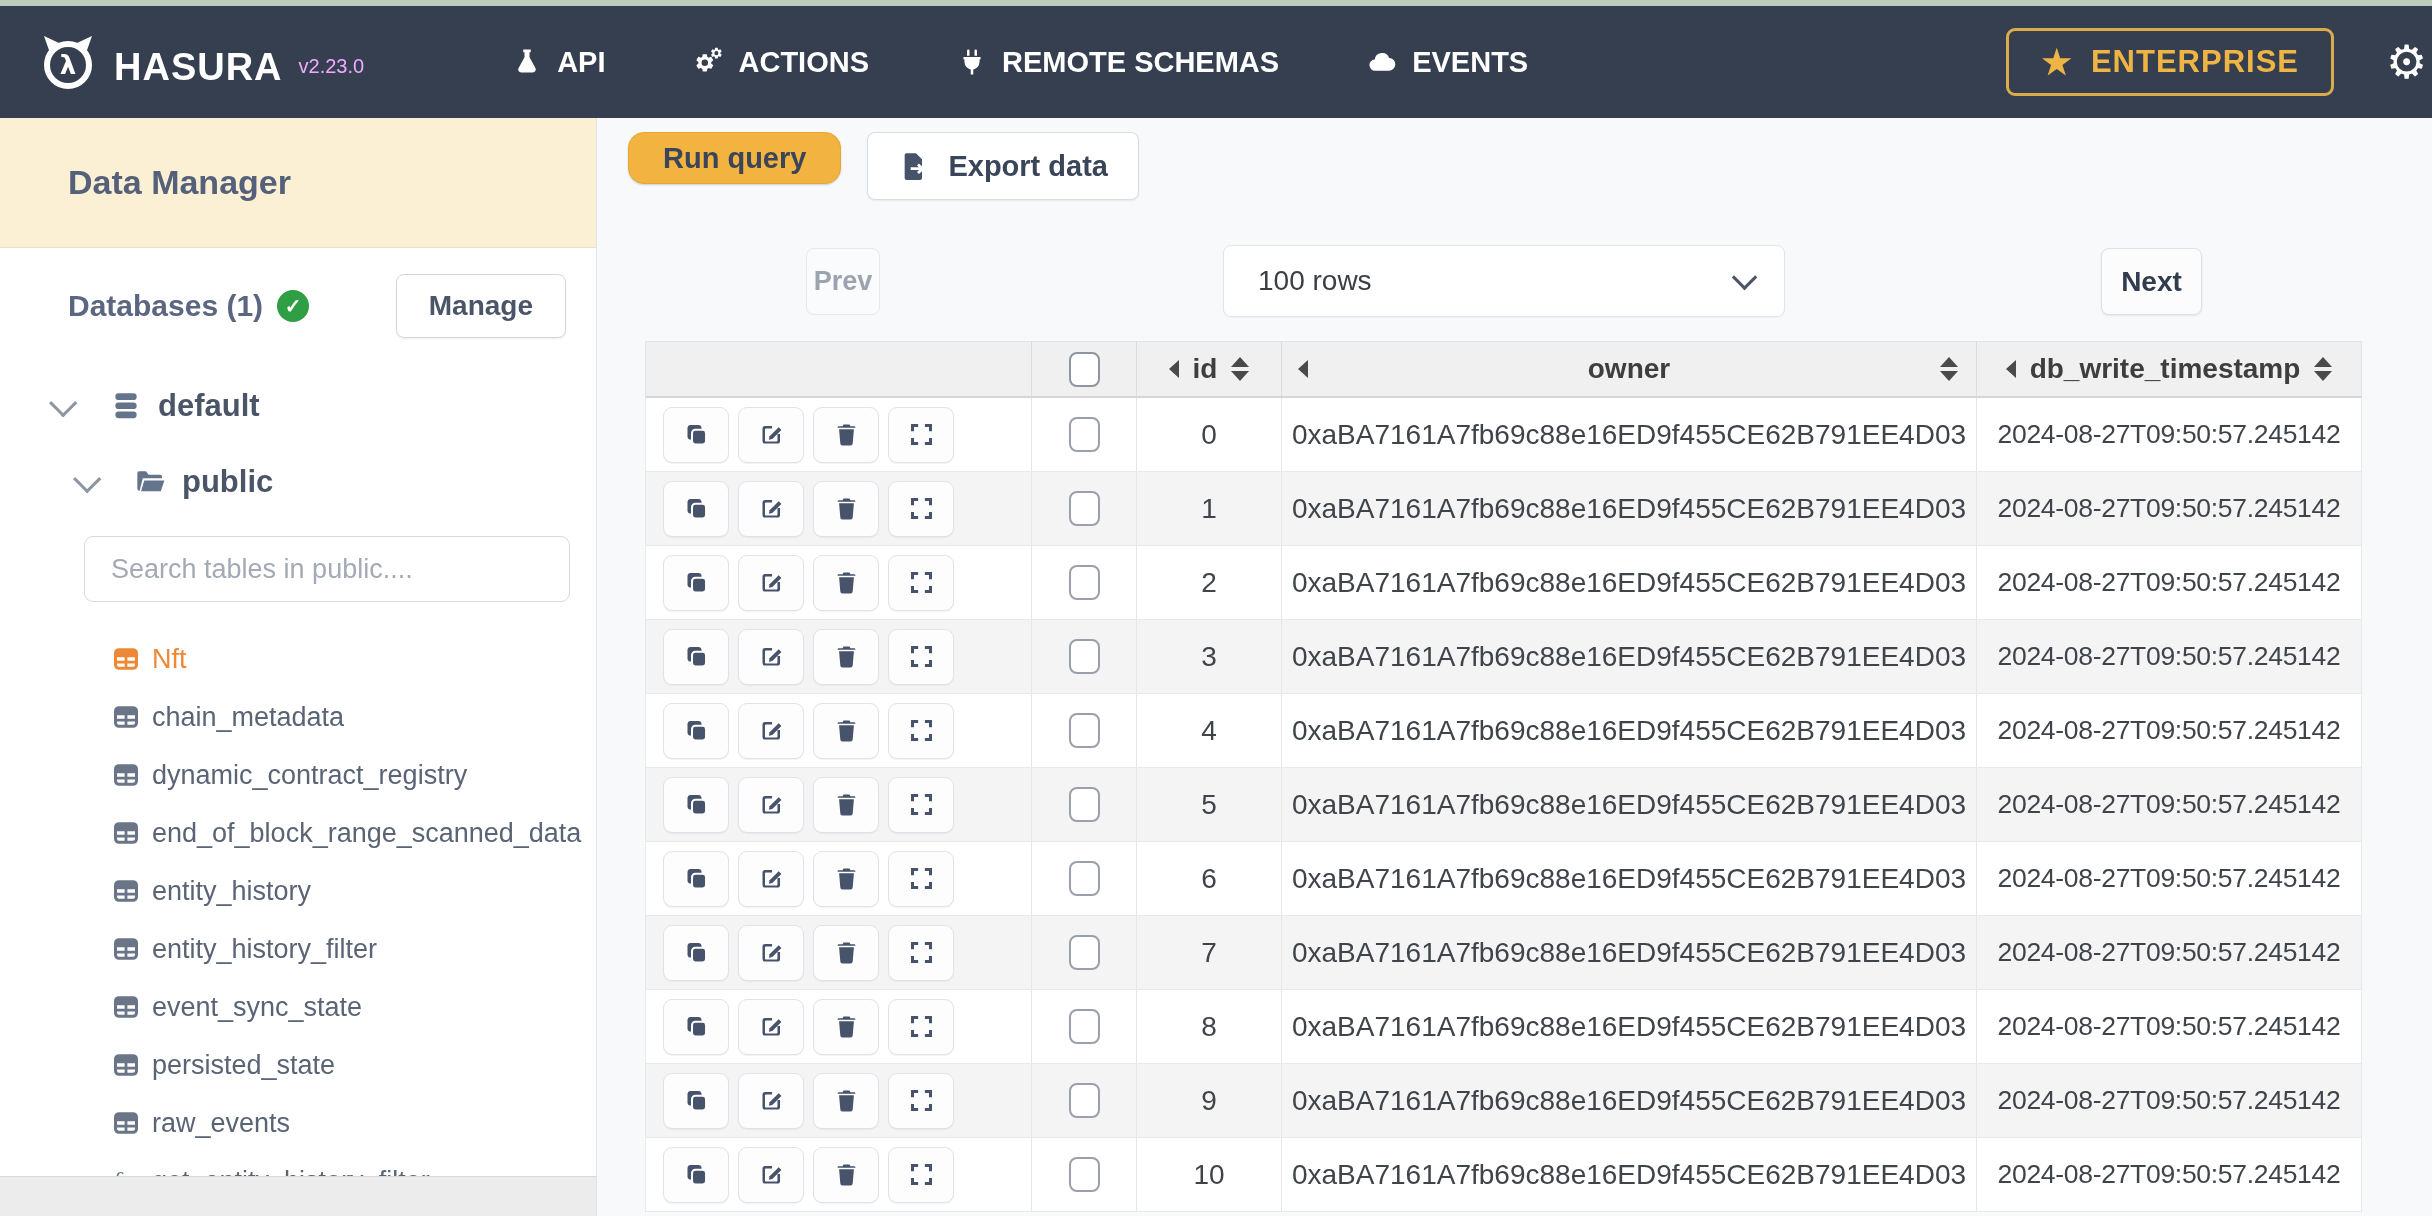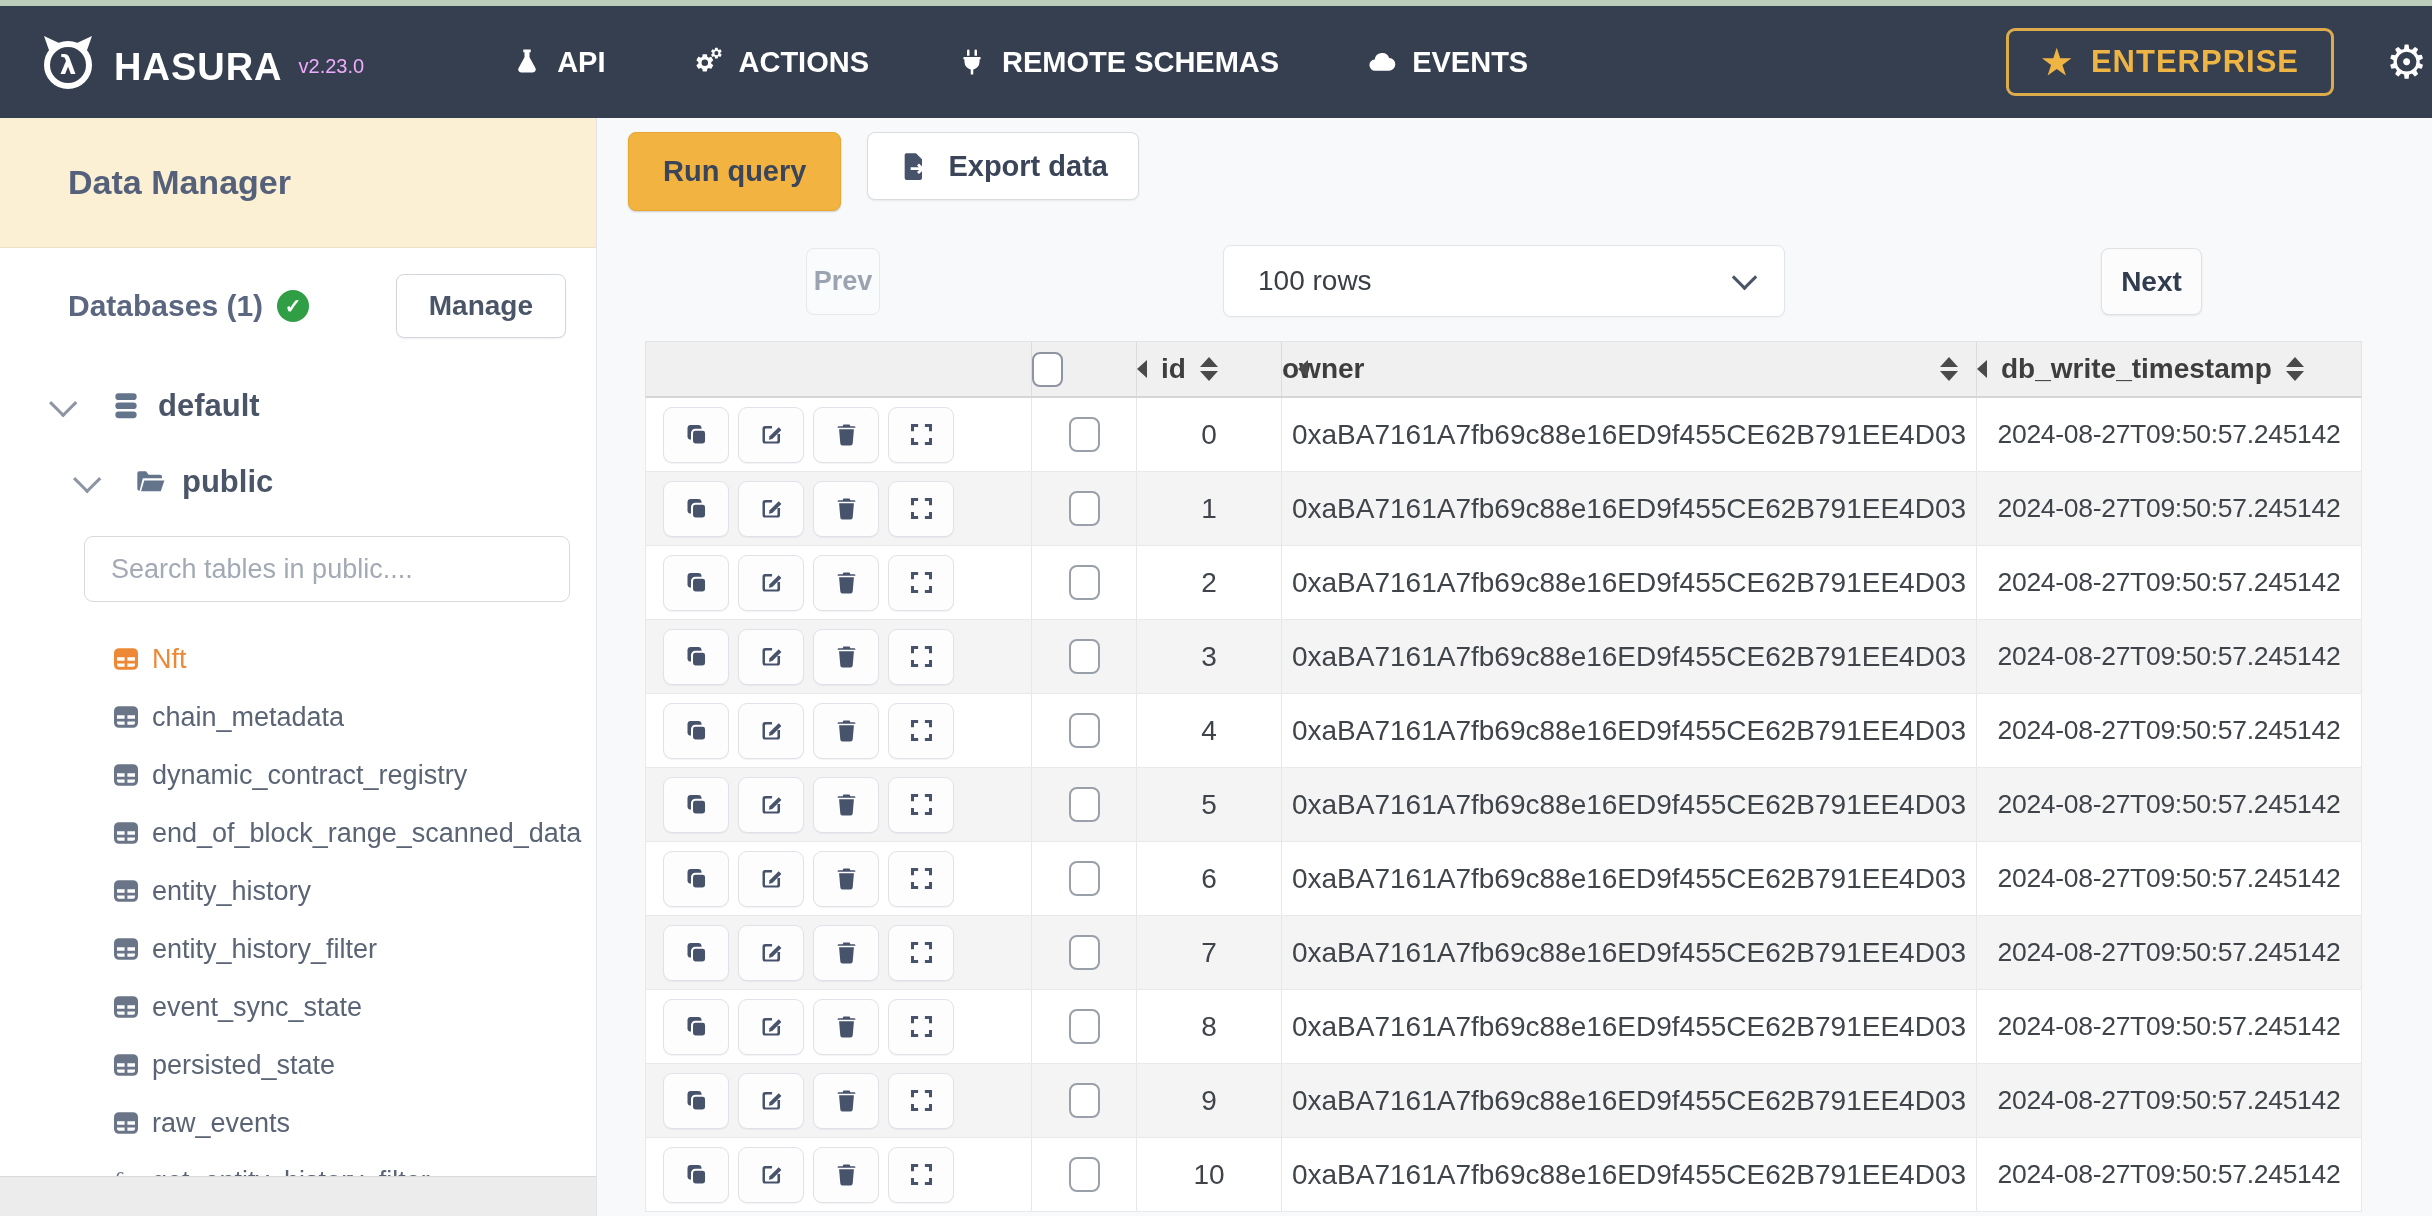--- a/index.html
+++ b/index.html
@@ -65,22 +65,22 @@
     font-size:27px; color:#5a6475; cursor:pointer; }
   .tbl-item svg { width:28px; height:28px; color:#6b7588; flex:none; }
   .tbl-item.active { color:#ed8936; }
   .tbl-item.active svg { color:#ed8936; }
   .sb-footer { position:absolute; left:0; right:0; bottom:0; height:40px;
     background:#ececec; border-top:1px solid #d9d9d9; }
 
   
   .toolbar { position:absolute; left:30px; top:14px; display:flex; gap:26px; }
   .btn { font-family:inherit; cursor:pointer; }
-  .btn-run { height:79px; padding:0 34px; background:#f2b340; border:1px solid #e5a831;
-    border-radius:8px; font-size:29px; font-weight:bold; color:#3a455a;
+  .btn-run { height:52px; padding:0 34px; background:#f2b340; border:1px solid #e5a831;
+    border-radius:16px; font-size:29px; font-weight:bold; color:#3a455a;
     box-shadow:0 1px 2px rgba(0,0,0,.18); }
   .btn-export { height:68px; padding:0 30px; background:#fff; border:1px solid #d9dce1;
     border-radius:8px; font-size:29px; font-weight:bold; color:#3a455a;
     display:flex; align-items:center; gap:18px; box-shadow:0 1px 2px rgba(0,0,0,.07); }
   .btn-export svg { width:32px; height:32px; color:#47536b; }
 
   
   .btn-prev { position:absolute; left:208px; top:130px; width:74px; height:67px;
     background:#fafbfc; border:1px solid #e5e8ec; border-radius:8px;
     color:#9aa3af; font-weight:bold; font-size:27px; }
@@ -91,21 +91,21 @@
   .sel-chev { margin-left:auto; width:18px; height:18px; border-right:3.5px solid #4a5568;
     border-bottom:3.5px solid #4a5568; transform:rotate(45deg) translateY(-5px); }
   .btn-next { position:absolute; left:1503px; top:130px; width:101px; height:67px;
     background:#fcfcfd; border:1px solid #dee1e6; border-radius:8px;
     color:#313c4e; font-weight:bold; font-size:28px; box-shadow:0 1px 2px rgba(0,0,0,.08); }
 
   
   .table-wrap { position:absolute; left:47px; top:223px; width:1717px; }
   .thead, .trow { display:grid; grid-template-columns:385px 105px 145px 695px 385px; }
   .thead { height:57px; background:#f0f0f0; border:1px solid #e3e3e3; border-bottom:2px solid #d6d6d6; }
-  .th { display:flex; align-items:center; gap:14px;
+  .th { display:flex; align-items:center; justify-content:center; gap:14px;
     border-left:1px solid #dcdcdc; font-size:28px; font-weight:bold; color:#3e3e3e; position:relative; }
   .th:first-child { border-left:none; }
   .th.owner-th .col-left { position:absolute; left:16px; }
   .th.owner-th .sort { position:absolute; right:18px; }
   .col-left { width:0; height:0; border-top:9px solid transparent; border-bottom:9px solid transparent;
     border-right:10px solid #4a4a4a; cursor:pointer; }
   .sort { display:inline-flex; flex-direction:column; gap:4px; cursor:pointer; }
   .sort i { display:block; width:0; height:0; border-left:9px solid transparent; border-right:9px solid transparent; }
   .sort .up { border-bottom:10px solid #4a4a4a; }
   .sort .down { border-top:10px solid #4a4a4a; }

